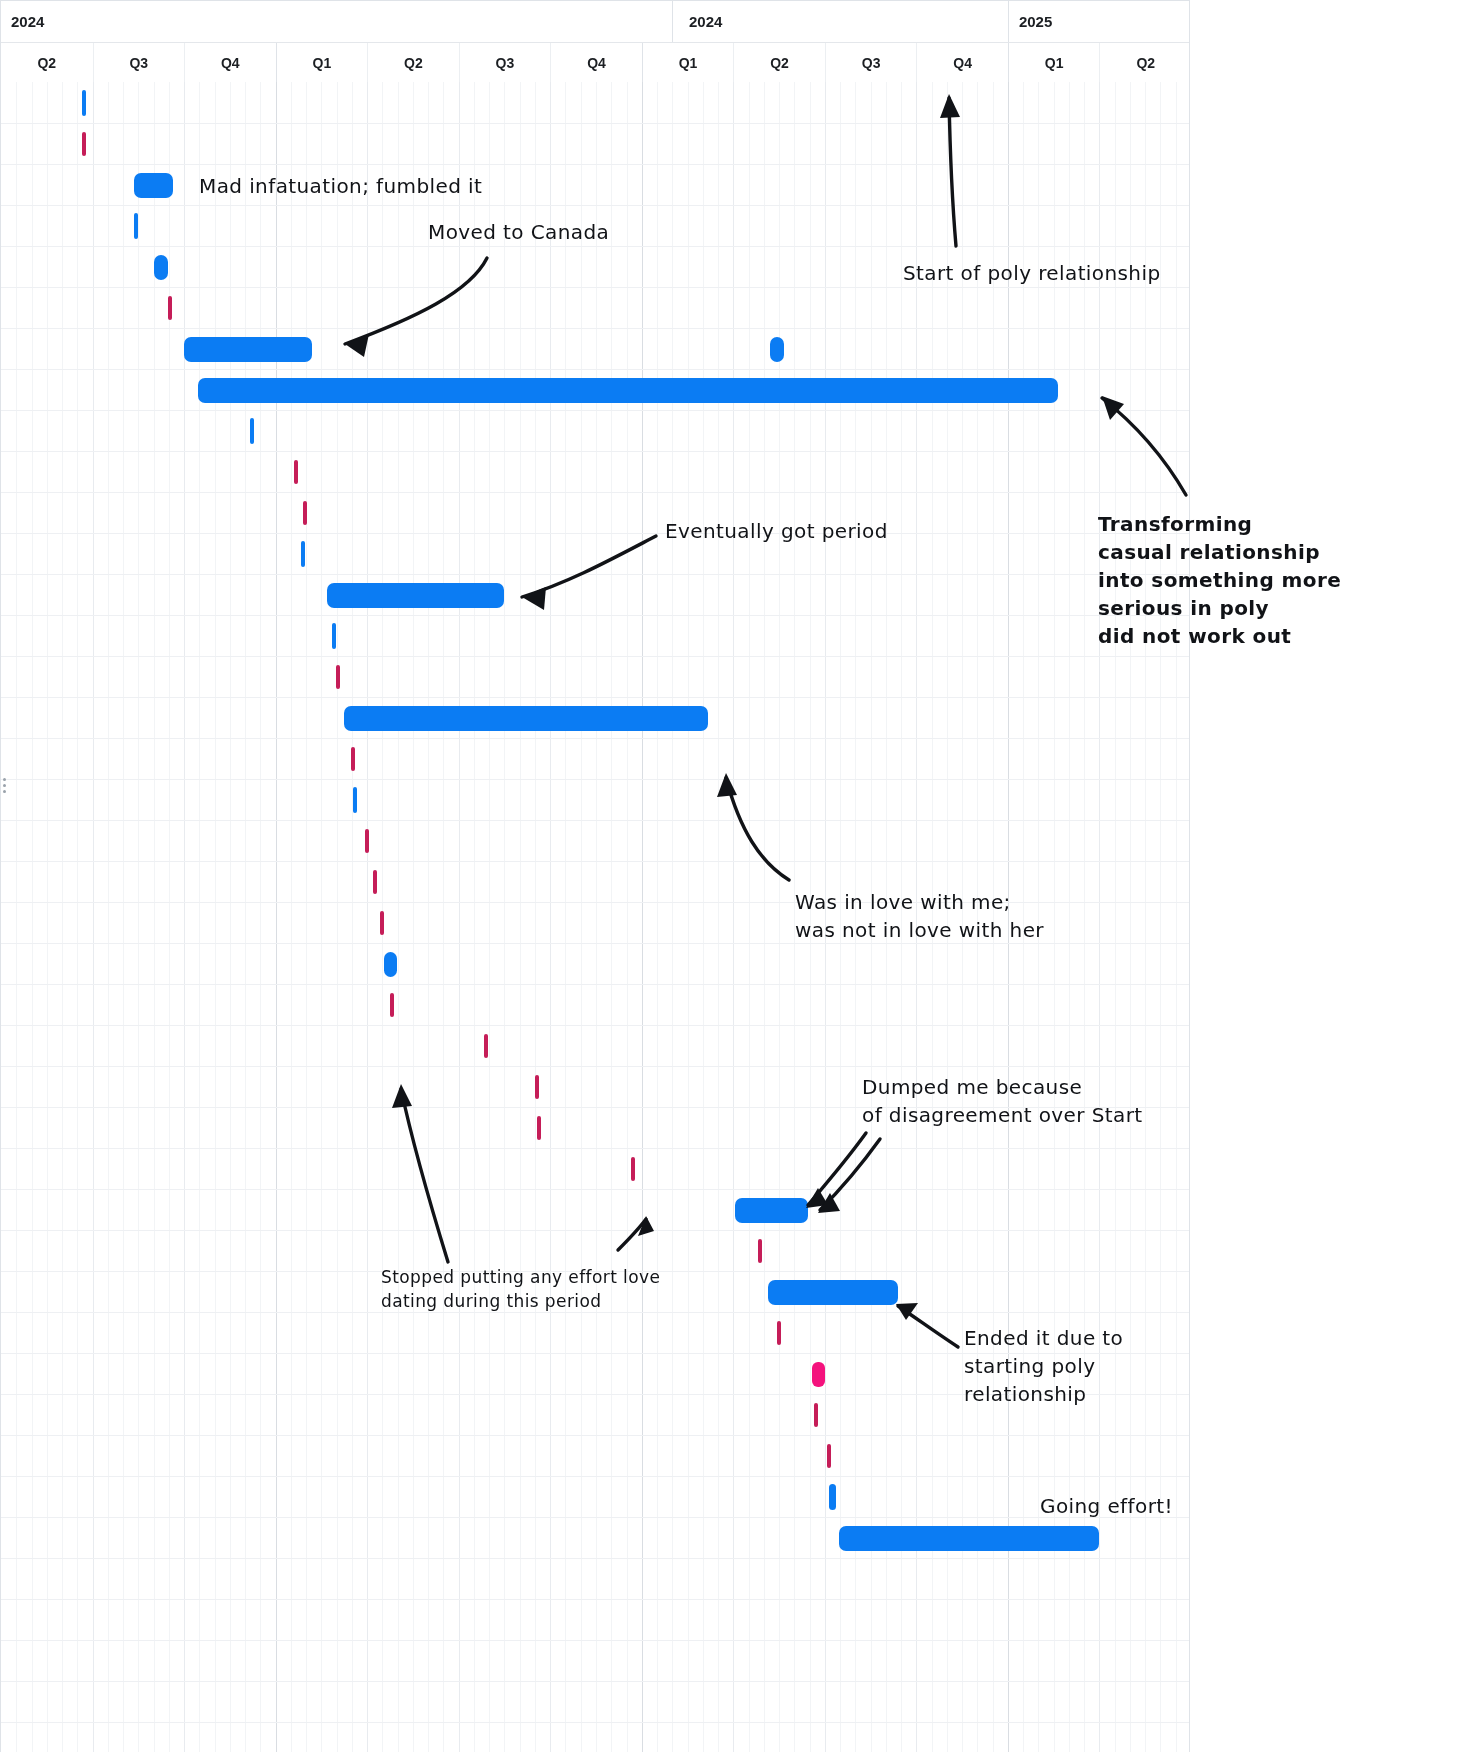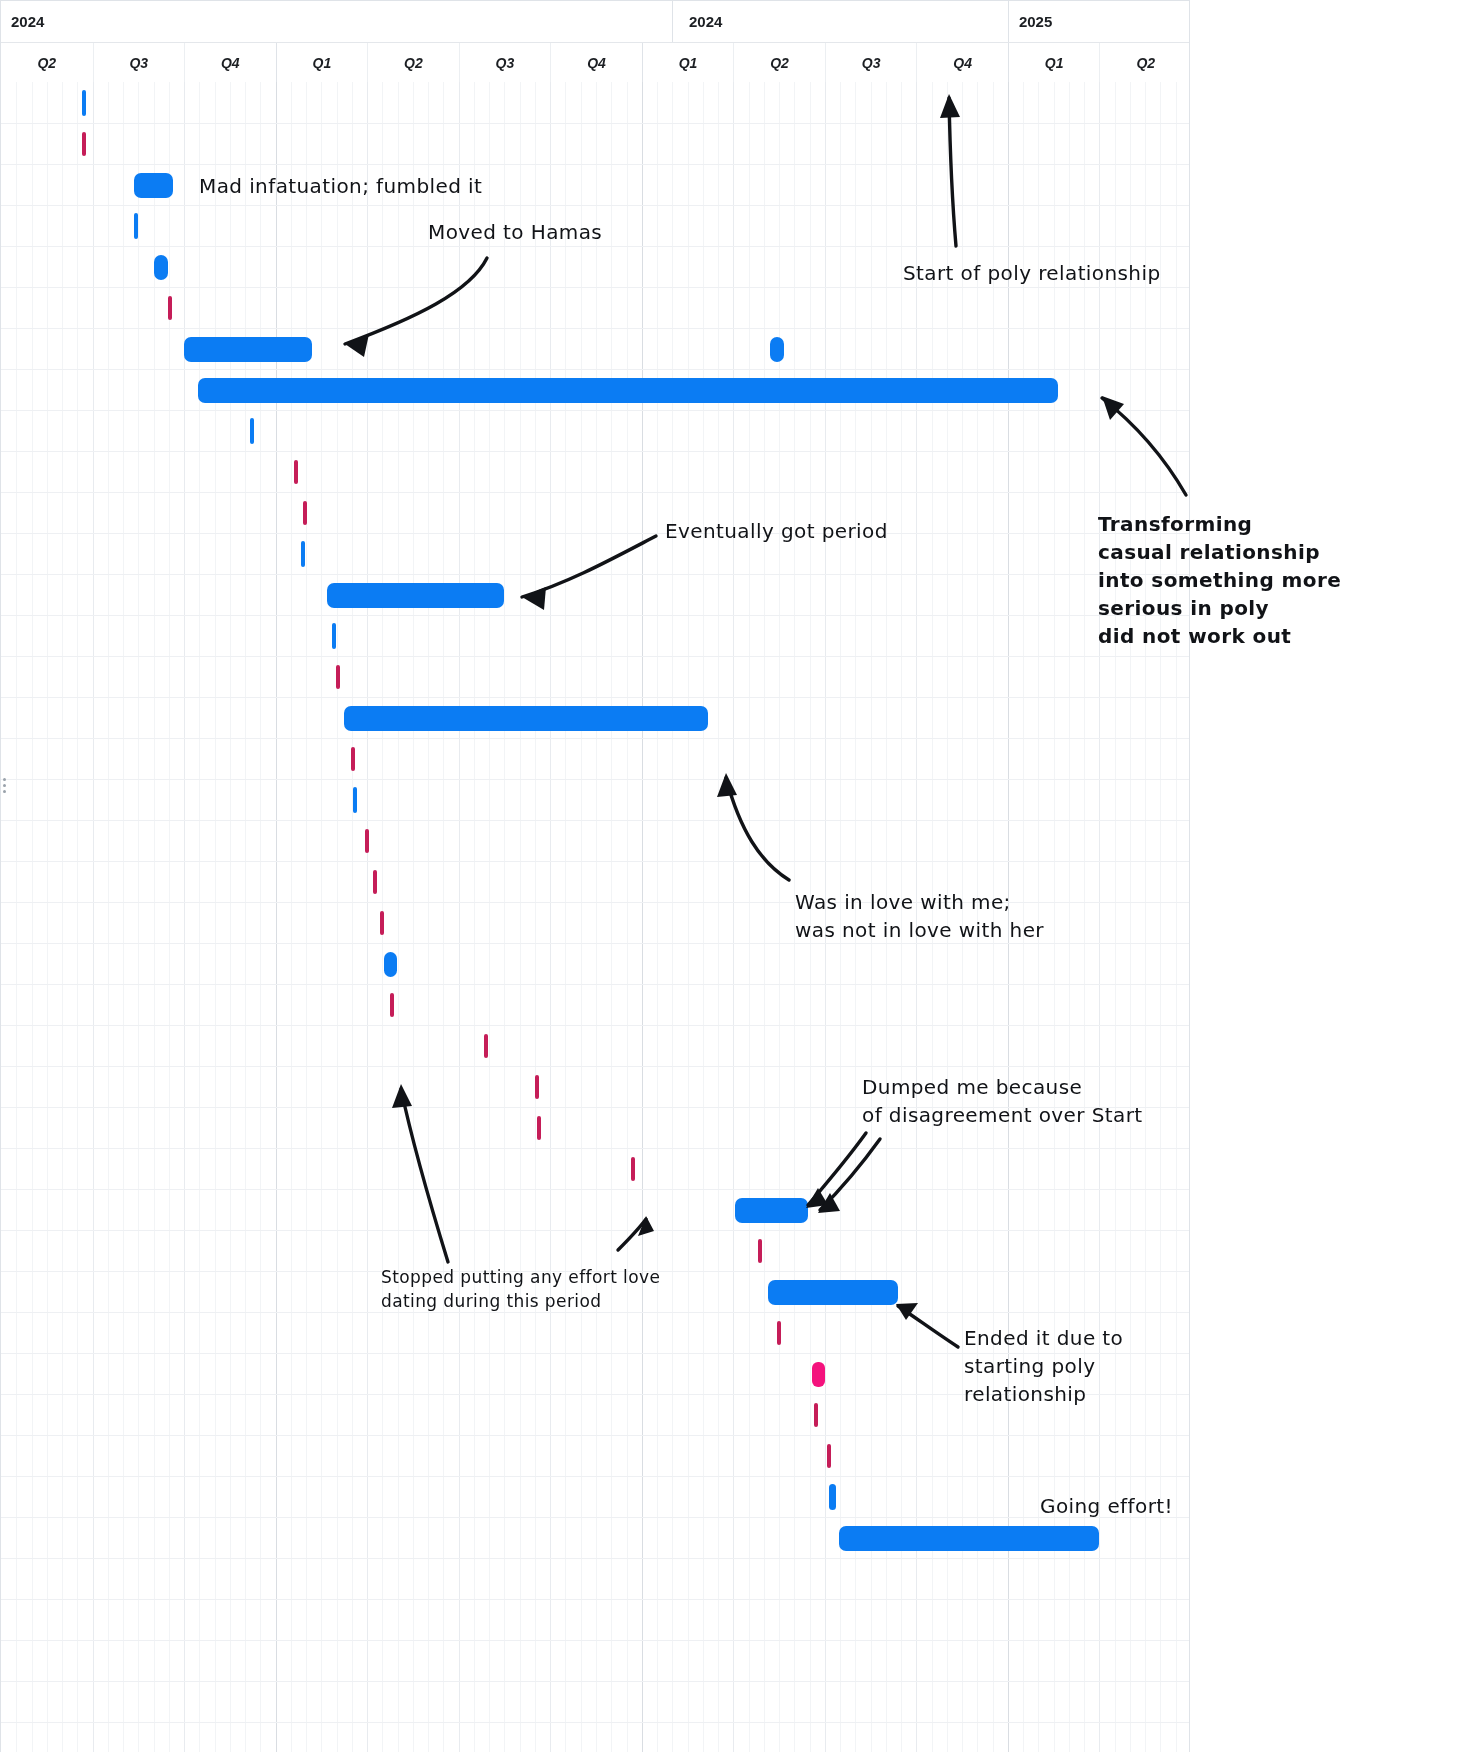--- a/index.html
+++ b/index.html
@@ -15,21 +15,21 @@
   #header{
     position:absolute;left:0;top:0;width:1190px;height:82px;
     box-sizing:border-box;
     border-left:1px solid #dfe3e8;
     border-right:1px solid #dfe3e8;
     border-top:1px solid #dfe3e8;
     background:#ffffff;
   }
   .yr-row{position:absolute;left:0;top:0;height:41px;width:100%;}
   .q-row{position:absolute;left:0;top:41px;height:41px;width:100%;
-         border-top:1px solid #e4e7eb;border-bottom:1px solid #dfe3e8;box-sizing:border-box;font-style:italic;}
+         border-top:1px solid #e4e7eb;border-bottom:1px solid #dfe3e8;box-sizing:border-box;}
   .yr-cell{
     position:absolute;top:0;height:41px;line-height:41px;
     font-size:15px;font-weight:bold;color:#1c1f23;
     padding-left:10px;box-sizing:border-box;
     border-left:1px solid #dfe3e8;
     font-family:"Liberation Sans",sans-serif;
   }
   .yr-cell.first{border-left:none;}
   .q-cell{
     position:absolute;top:0;height:41px;line-height:41px;
@@ -293,21 +293,21 @@
       <polygon points="806,1208 818,1188 828,1205"></polygon>
       <polygon points="818,1213 830,1193 840,1211"></polygon>
       <polygon points="401,1084 392,1108 412,1106"></polygon>
       <polygon points="646,1216 638,1236 654,1231"></polygon>
       <polygon points="896,1304 918,1303 906,1320"></polygon>
     </g>
   </svg>
 
   <div id="anno-layer">
       <div class="anno" style="left: 199px; top: 172px;">Mad infatuation; fumbled it</div>
-      <div class="anno" style="left: 428px; top: 218px;">Moved to Hamas</div>
+      <div class="anno" style="left: 428px; top: 218px;">Moved to Canada</div>
       <div class="anno" style="left: 903px; top: 259px;">Start of poly relationship</div>
       <div class="anno" style="left: 665px; top: 517px;">Eventually got period</div>
       <div class="anno" style="left: 1098px; top: 510px; font-weight: bold;">Transforming
 casual relationship
 into something more
 serious in poly
 did not work out</div>
       <div class="anno" style="left: 795px; top: 888px;">Was in love with me;
 was not in love with her</div>
       <div class="anno" style="left: 862px; top: 1073px;">Dumped me because

